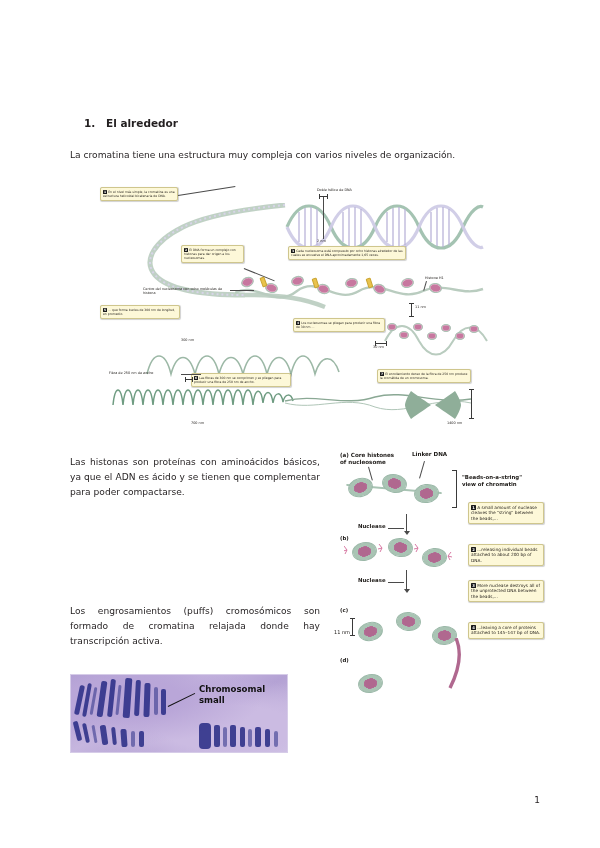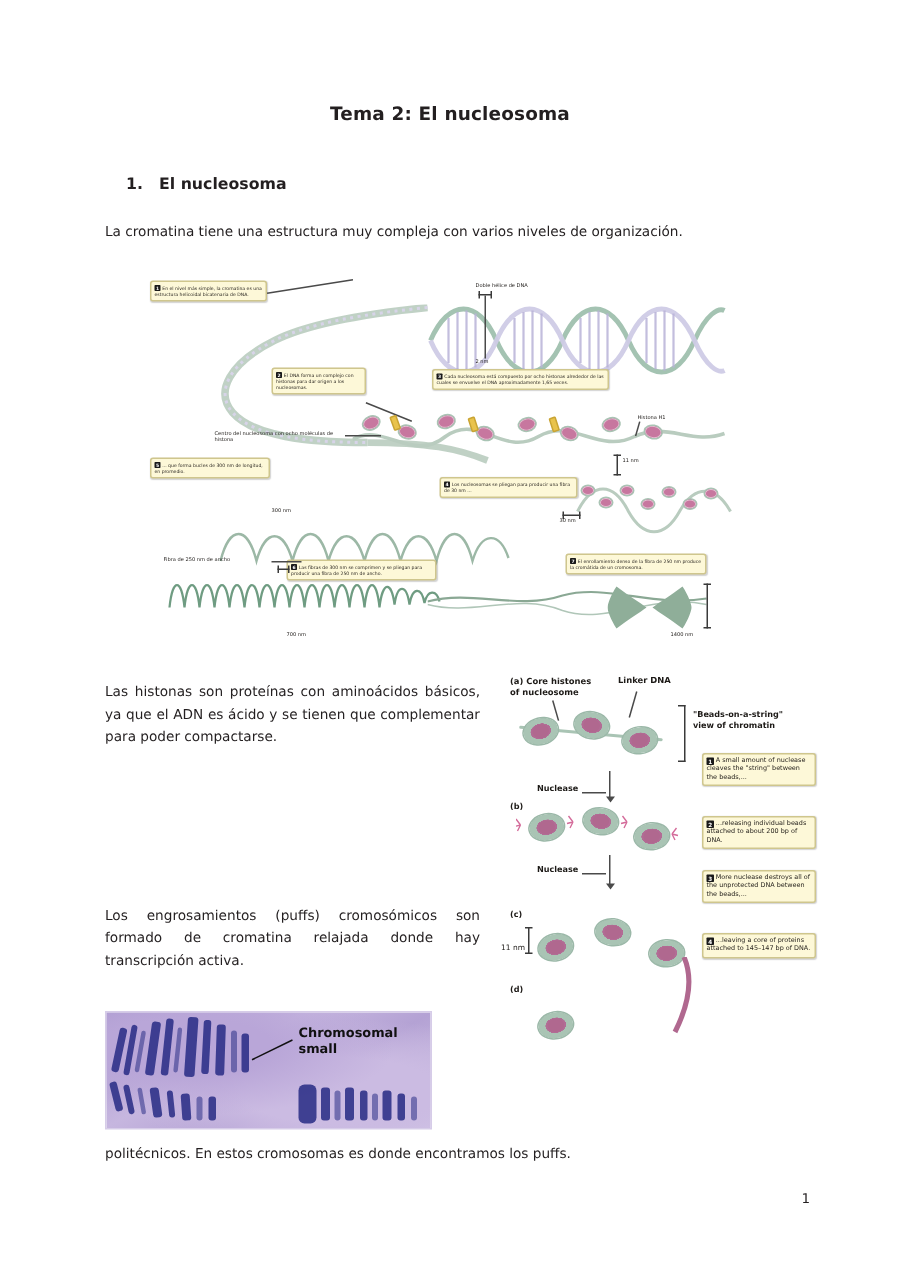--- a/index.html
+++ b/index.html
@@ -155,30 +155,28 @@
     position:absolute; font-size:8.6px; font-weight:bold; line-height:10.5px;
     color:#111; white-space:pre-line;
   }
   .puff-leader{ position:absolute; height:1px; background:#111; transform-origin:left center; }
 </style>
 </head>
 <body>
 
 <div class="page">
 
-  <div class="doc-title">Tema 2: El nucleosoma</div>
 
   <div class="section-head">
-    <span class="num">1.</span><span>El nucleosoma</span>
+    <span class="num">1.</span><span>El alrededor</span>
   </div>
 
   <div class="para p-intro">La cromatina tiene una estructura muy compleja con varios niveles de organización.</div>
   <div class="para p-hist">Las histonas son proteínas con aminoácidos básicos, ya que el ADN es ácido y se tienen que complementar para poder compactarse.</div>
   <div class="para p-puff">Los engrosamientos (puffs) cromosómicos son formado de cromatina relajada donde hay transcripción activa.</div>
-  <div class="para p-tail">politécnicos. En estos cromosomas es donde encontramos los puffs.</div>
 
   <div class="pageno">1</div>
 
   <div class="fig" id="fig1">
 
     <svg width="200" height="62" style="position:absolute;left:190px;top:12px;">
       <g stroke="#9fc0ae" stroke-width="3.2" fill="none" opacity="0.95">
         <path d="M2,32 C14,4 34,4 46,32 C58,60 78,60 90,32 C102,4 122,4 134,32 C146,60 166,60 178,32 C186,14 194,10 198,12"></path>
       </g>
       <g stroke="#cfcbe6" stroke-width="3.2" fill="none" opacity="0.95">

